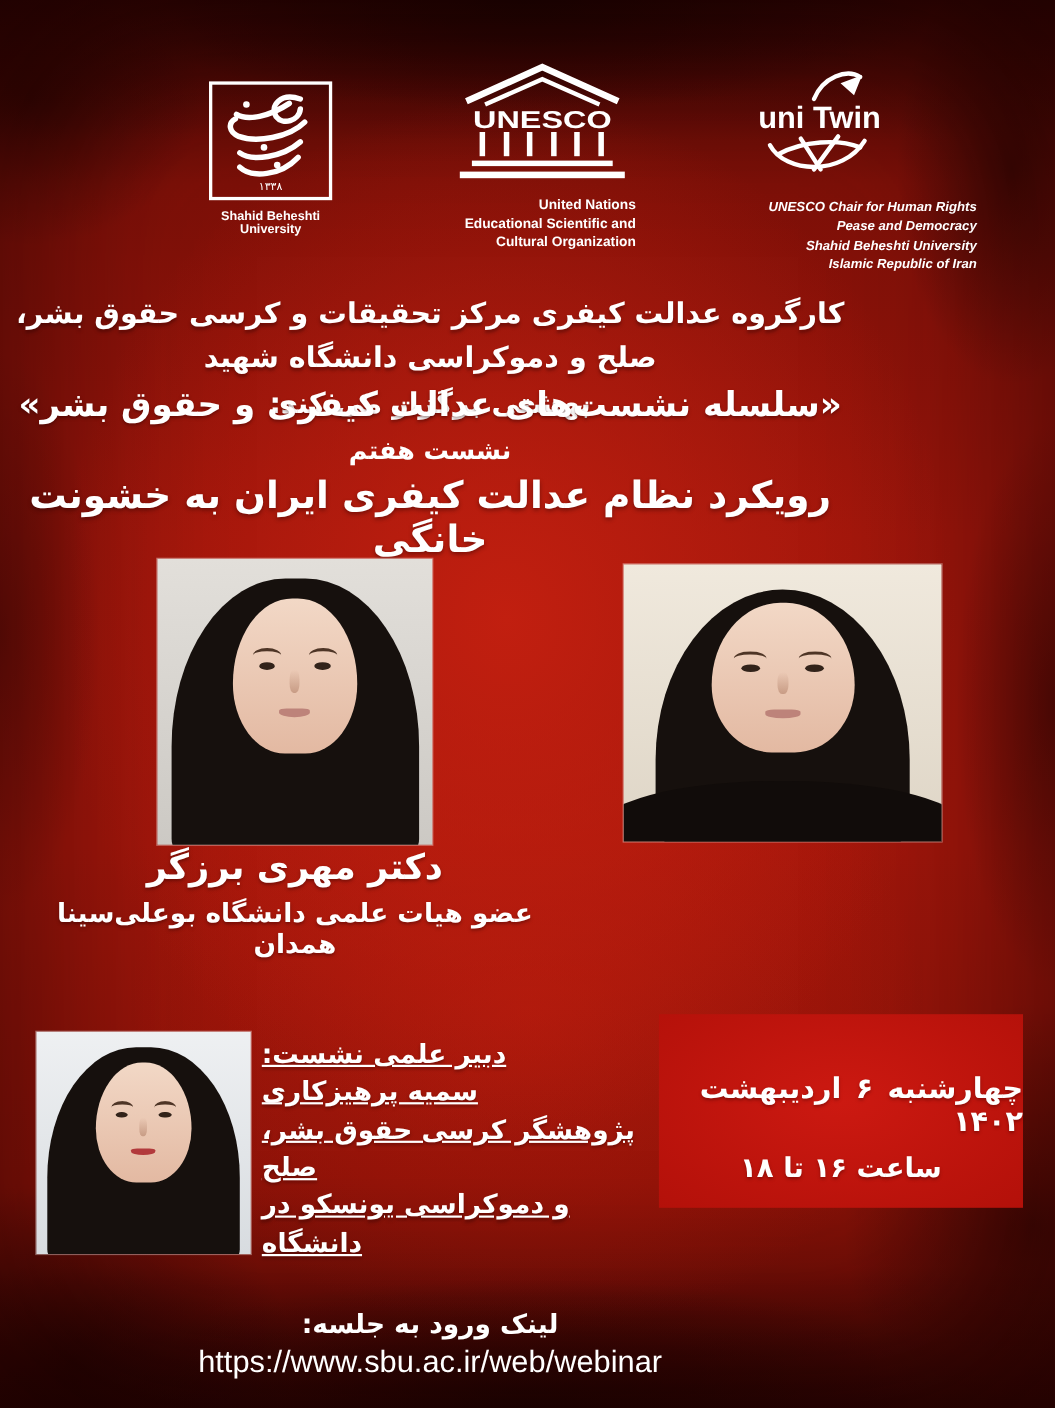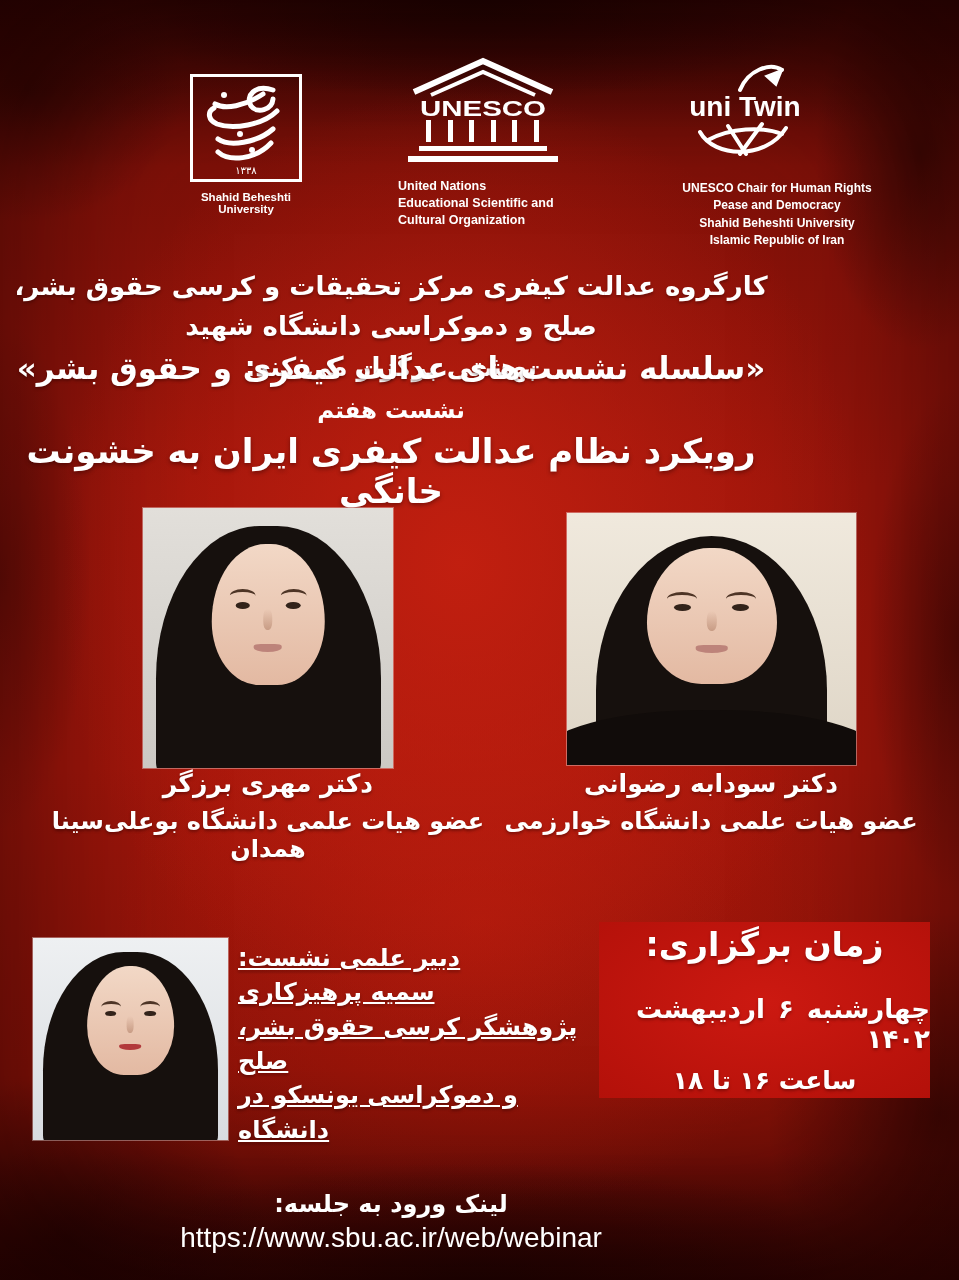--- a/index.html
+++ b/index.html
@@ -29,25 +29,25 @@
     box-shadow:inset 0 0 170px 30px rgba(25,0,0,.55);}
   .abs{position:absolute;}
   .z{z-index:2;}
   
   .logo-caption{font-family:"Liberation Sans",sans-serif;font-weight:bold;color:#fff;}
   .sbu{left:181px;top:74px;width:130px;text-align:center;}
   .sbu-box{width:106px;height:102px;margin:0 auto;border:3px solid #fff;position:relative;}
   .sbu-box svg{display:block;}
   .sbu-year{position:absolute;left:0;right:0;bottom:3px;font-size:10px;letter-spacing:1px;}
   .sbu .logo-caption{margin-top:9px;font-size:11.5px;}
-  .unesco{left:398px;top:54px;width:180px;text-align:left;}
+  .unesco{left:398px;top:54px;width:180px;text-align:right;}
   .unesco .logo-caption{margin-top:8px;font-size:12.5px;line-height:1.35;}
   .unitwin{left:648px;top:60px;width:240px;}
   .unitwin svg{display:block;margin-left:22px;}
-  .unitwin .logo-caption{margin-top:10px;font-size:12px;line-height:1.45;text-align:center;padding-left:18px;}
+  .unitwin .logo-caption{margin-top:10px;font-size:12px;line-height:1.45;text-align:right;padding-left:18px;font-style:italic;}
   
   .rtl{direction:rtl;}
   .center{left:0;width:782px;text-align:center;}
   .intro{top:266px;font-size:26px;font-weight:bold;line-height:1.55;text-shadow:0 2px 3px rgba(40,0,0,.4);}
   .series{top:350px;font-size:31px;font-weight:bold;text-shadow:0 2px 3px rgba(40,0,0,.4);}
   .session{top:397px;font-size:23px;font-weight:bold;}
   .topic{top:431px;font-size:34px;font-weight:bold;text-shadow:0 2px 4px rgba(40,0,0,.45);}
   
   .photo{position:absolute;overflow:hidden;z-index:2;box-shadow:0 0 0 1px rgba(255,255,255,.35);}
   .photo-left{left:143px;top:508px;width:250px;height:260px;background:linear-gradient(180deg,#e2dfda,#ccc9c4);}
@@ -66,21 +66,21 @@
   .f-eye-l{left:21%;}.f-eye-r{right:21%;}
   .f-nose{position:absolute;top:46%;left:50%;transform:translateX(-50%);width:8%;height:15%;
     background:linear-gradient(rgba(0,0,0,0),rgba(167,115,90,.5));border-radius:40%;}
   .f-mouth{position:absolute;top:71%;left:50%;transform:translateX(-50%);width:25%;height:6%;
     background:#bd837a;border-radius:25% 25% 50% 50%;}
   .photo-sec .f-mouth{background:#b23a3c;}
   
   .cap{position:absolute;z-index:2;text-align:center;font-weight:bold;text-shadow:0 2px 3px rgba(40,0,0,.4);}
   .cap-left{left:38px;top:769px;width:460px;}
   .cap-right{left:501px;top:769px;width:420px;}
-  .cap .name{font-size:25px;}
+  .cap .name{font-size:32px;}
   .cap .affil{font-size:24px;margin-top:9px;}
   
   .secretary{left:238px;top:941px;width:364px;z-index:2;text-align:left;font-size:24px;
     font-weight:bold;line-height:1.43;text-shadow:0 2px 3px rgba(40,0,0,.4);text-decoration:underline;}
   .schedule{left:599px;top:922px;width:331px;height:176px;z-index:2;
     background:radial-gradient(260px 150px at 50% 45%, #cc1911, #b21009 95%);
     display:flex;flex-direction:column;align-items:center;justify-content:center;
     text-shadow:0 2px 3px rgba(60,0,0,.4);}
   .schedule .head{font-size:33px;font-weight:bold;}
   .schedule .date{font-size:26px;font-weight:bold;margin-top:30px;word-spacing:4px;}
@@ -197,22 +197,20 @@
         <div class="f-brow f-brow-l"></div>
           <div class="f-brow f-brow-r"></div>
         <div class="f-eye f-eye-l"></div>
           <div class="f-eye f-eye-r"></div>
         <div class="f-nose"></div>
           <div class="f-mouth"></div>
       </div>
       <div class="p-shoulders"></div>
     </div>
     <div class="cap cap-right rtl">
-      <div class="name">دکتر سودابه رضوانی</div>
-      <div class="affil">عضو هیات علمی دانشگاه خوارزمی</div>
     </div>
   </section>
 
   <section>
     <div class="photo photo-sec">
       <div class="p-hijab"></div>
       <div class="p-face">
         <div class="f-brow f-brow-l"></div>
           <div class="f-brow f-brow-r"></div>
         <div class="f-eye f-eye-l"></div>
@@ -223,21 +221,20 @@
     </div>
 
     <div class="abs secretary rtl">
       <div>دبیر علمی نشست:</div>
       <div>سمیه پرهیزکاری</div>
       <div>پژوهشگر کرسی حقوق بشر، صلح</div>
       <div>و دموکراسی یونسکو در دانشگاه</div>
     </div>
 
     <div class="abs schedule rtl">
-      <div class="head">زمان برگزاری:</div>
       <div class="date">چهارشنبه ۶ اردیبهشت ۱۴۰۲</div>
       <div class="time">ساعت ۱۶ تا ۱۸</div>
     </div>
   </section>
 
   <footer>
     <div class="abs z center rtl join-label">لینک ورود به جلسه:</div>
     <div class="abs z center join-url">https://www.sbu.ac.ir/web/webinar</div>
   </footer>
 </div>

